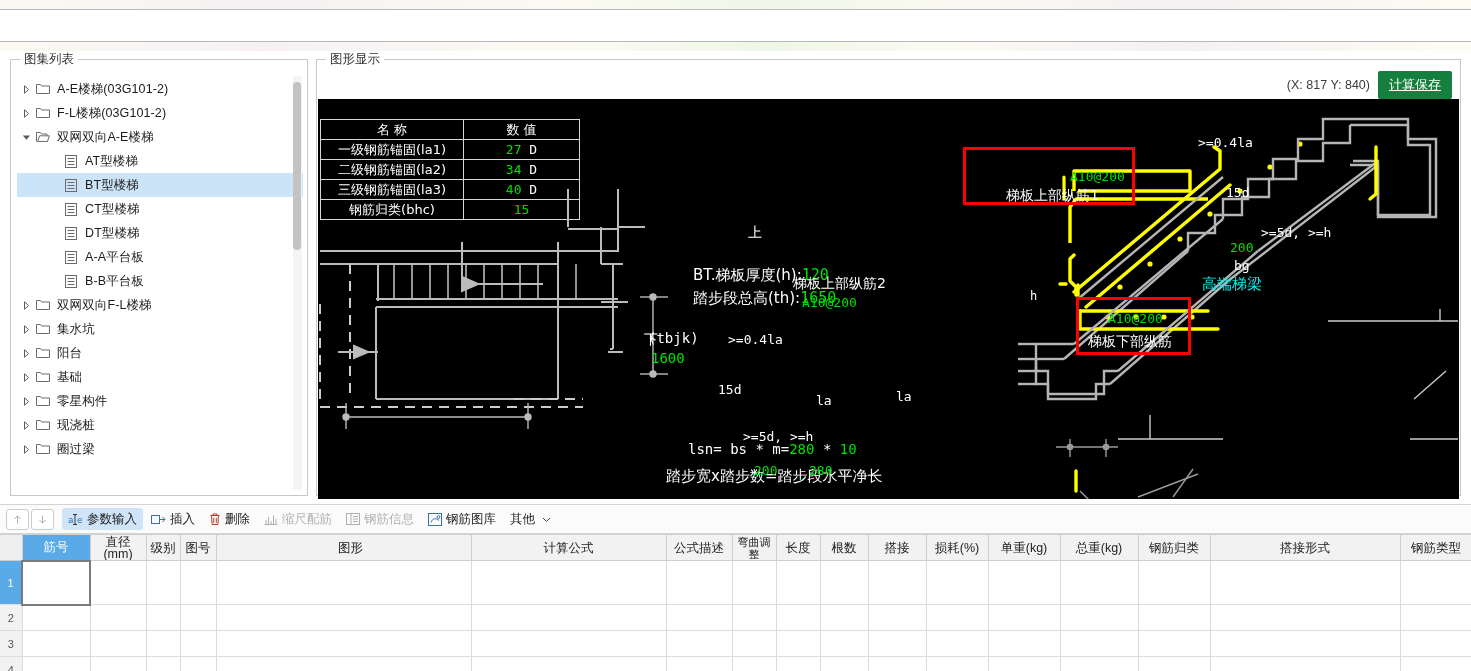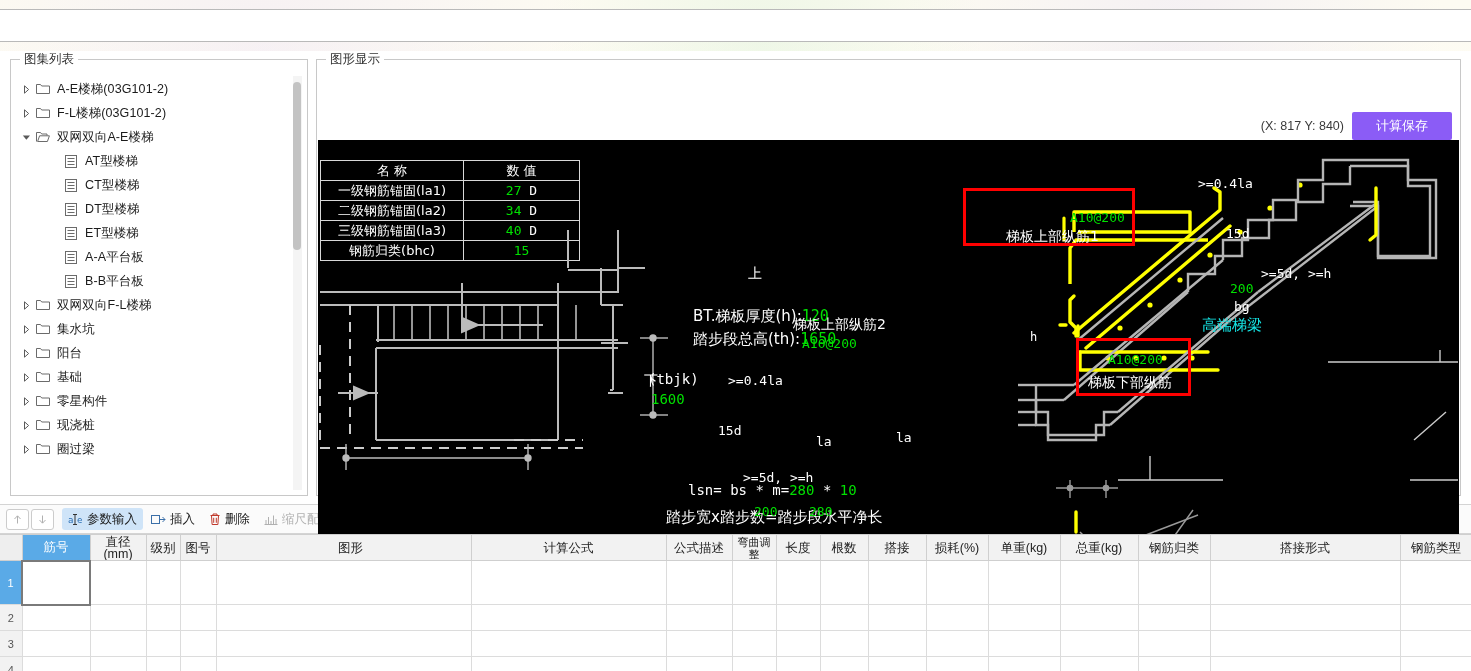--- a/index.html
+++ b/index.html
@@ -104,32 +104,32 @@
   }
 
   
   .right-panel { flex: 1; height: 437px; margin-right: 6px; }
   .draw-topbar {
     height: 29px;
     display: flex; align-items: center; justify-content: flex-end;
     gap: 8px;
     padding: 0 8px 0 0;
     background: #fff;
-    margin-top: 41px;
   }
   .coord-label { font-size: 12.5px; color: #3a3a3a; }
   .calc-btn {
-    background: #8b5cf6;
+    background: #15803d;
     color: #fff;
     border: none;
     border-radius: 2px;
     font-size: 13px;
     font-family: "Liberation Sans", sans-serif;
-    padding: 5px 24px;
+    padding: 5px 11px;
     cursor: pointer;
+    text-decoration: underline;
   }
 
   
   .canvas {
     position: relative;
     margin: 0 1px 1px 1px;
     height: 400px;
     background: #000;
     overflow: hidden;
     color: #fff;
@@ -298,55 +298,55 @@
               <span class="ic">
                 <svg width="12" height="13" viewBox="0 0 12 13">
                   <rect x="0.5" y="0.5" width="11" height="12" fill="none" stroke="#6b6b6b" stroke-width="1"></rect>
                   <line x1="2.5" y1="3.5" x2="9.5" y2="3.5" stroke="#6b6b6b"></line>
                   <line x1="2.5" y1="6.5" x2="9.5" y2="6.5" stroke="#6b6b6b"></line>
                   <line x1="2.5" y1="9.5" x2="9.5" y2="9.5" stroke="#6b6b6b"></line>
                 </svg>
               </span>
               <span class="tlabel">AT型楼梯</span>
             </div>
-            <div class="tree-row indent-2">
+            <div class="tree-row selected indent-2">
               <span class="tw"></span>
               <span class="ic">
                 <svg width="12" height="13" viewBox="0 0 12 13">
                   <rect x="0.5" y="0.5" width="11" height="12" fill="none" stroke="#6b6b6b" stroke-width="1"></rect>
                   <line x1="2.5" y1="3.5" x2="9.5" y2="3.5" stroke="#6b6b6b"></line>
                   <line x1="2.5" y1="6.5" x2="9.5" y2="6.5" stroke="#6b6b6b"></line>
                   <line x1="2.5" y1="9.5" x2="9.5" y2="9.5" stroke="#6b6b6b"></line>
                 </svg>
               </span>
-              <span class="tlabel">CT型楼梯</span>
+              <span class="tlabel">BT型楼梯</span>
             </div>
             <div class="tree-row indent-2">
               <span class="tw"></span>
               <span class="ic">
                 <svg width="12" height="13" viewBox="0 0 12 13">
                   <rect x="0.5" y="0.5" width="11" height="12" fill="none" stroke="#6b6b6b" stroke-width="1"></rect>
                   <line x1="2.5" y1="3.5" x2="9.5" y2="3.5" stroke="#6b6b6b"></line>
                   <line x1="2.5" y1="6.5" x2="9.5" y2="6.5" stroke="#6b6b6b"></line>
                   <line x1="2.5" y1="9.5" x2="9.5" y2="9.5" stroke="#6b6b6b"></line>
                 </svg>
               </span>
-              <span class="tlabel">DT型楼梯</span>
+              <span class="tlabel">CT型楼梯</span>
             </div>
             <div class="tree-row indent-2">
               <span class="tw"></span>
               <span class="ic">
                 <svg width="12" height="13" viewBox="0 0 12 13">
                   <rect x="0.5" y="0.5" width="11" height="12" fill="none" stroke="#6b6b6b" stroke-width="1"></rect>
                   <line x1="2.5" y1="3.5" x2="9.5" y2="3.5" stroke="#6b6b6b"></line>
                   <line x1="2.5" y1="6.5" x2="9.5" y2="6.5" stroke="#6b6b6b"></line>
                   <line x1="2.5" y1="9.5" x2="9.5" y2="9.5" stroke="#6b6b6b"></line>
                 </svg>
               </span>
-              <span class="tlabel">ET型楼梯</span>
+              <span class="tlabel">DT型楼梯</span>
             </div>
             <div class="tree-row indent-2">
               <span class="tw"></span>
               <span class="ic">
                 <svg width="12" height="13" viewBox="0 0 12 13">
                   <rect x="0.5" y="0.5" width="11" height="12" fill="none" stroke="#6b6b6b" stroke-width="1"></rect>
                   <line x1="2.5" y1="3.5" x2="9.5" y2="3.5" stroke="#6b6b6b"></line>
                   <line x1="2.5" y1="6.5" x2="9.5" y2="6.5" stroke="#6b6b6b"></line>
                   <line x1="2.5" y1="9.5" x2="9.5" y2="9.5" stroke="#6b6b6b"></line>
                 </svg>

